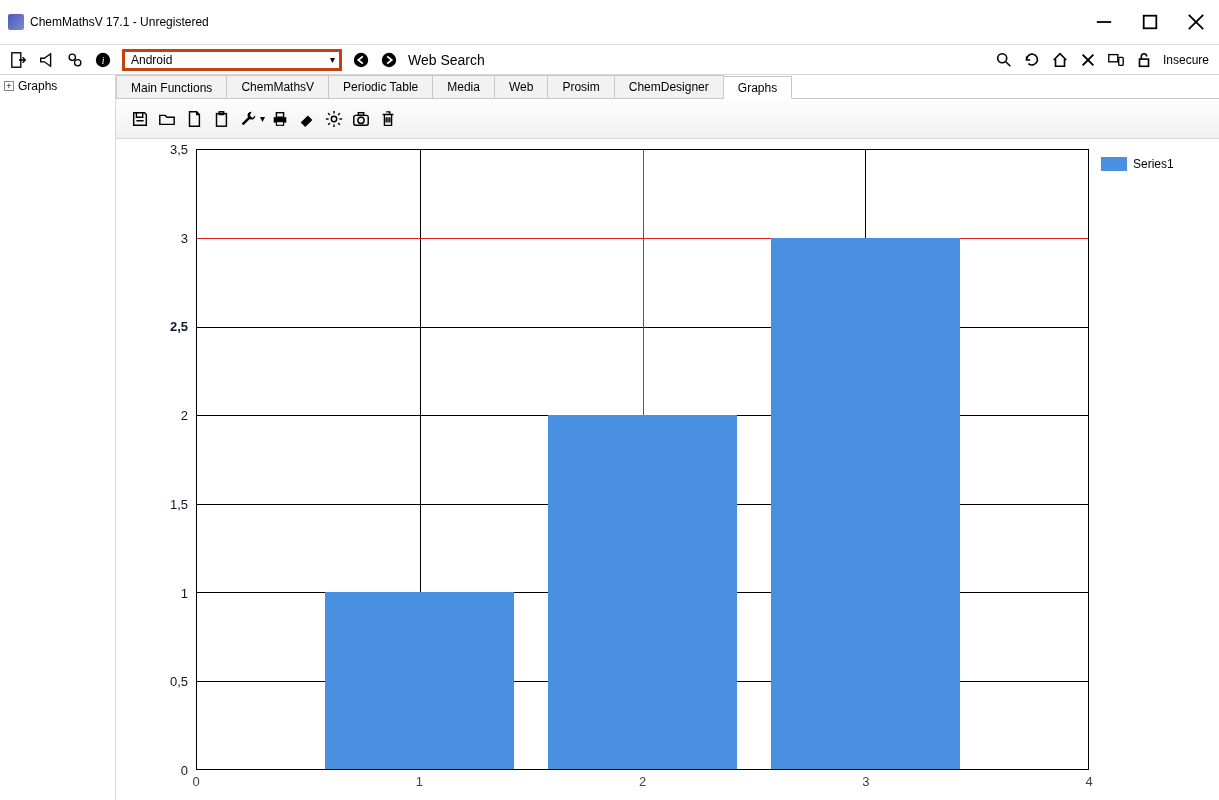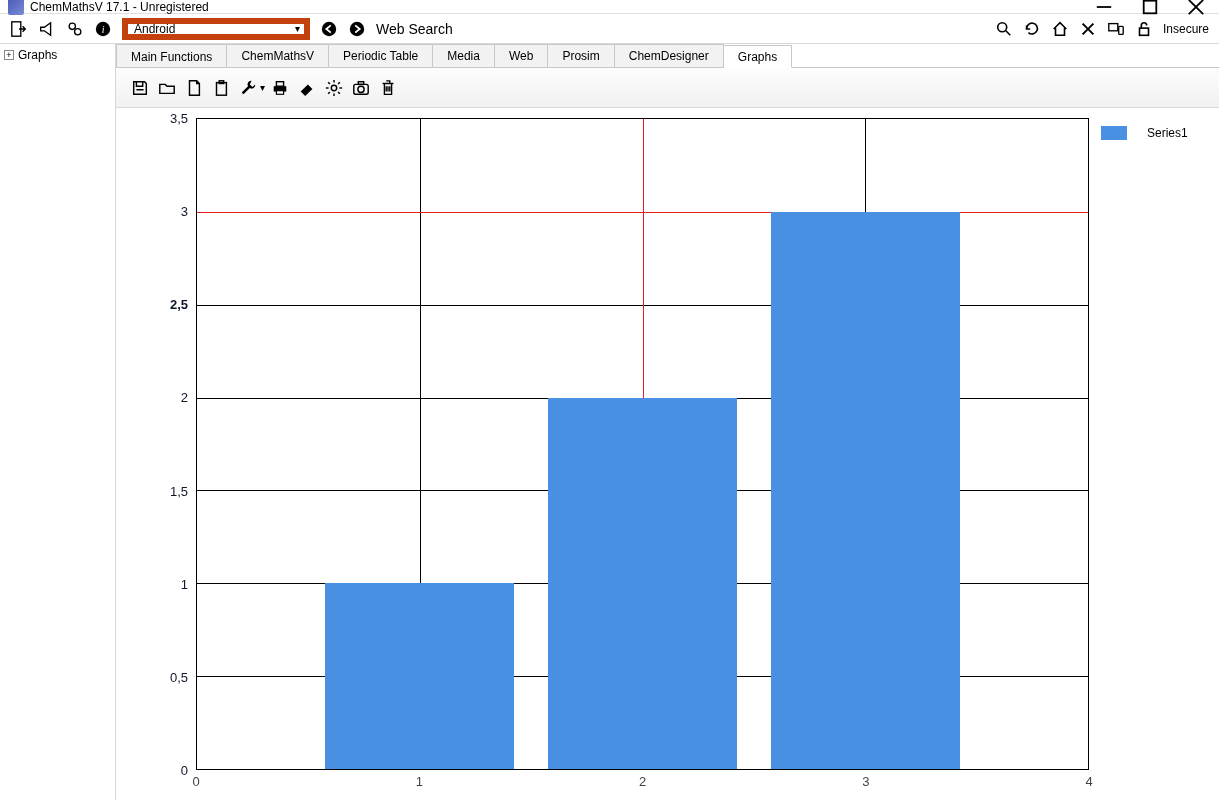--- a/index.html
+++ b/index.html
@@ -8,21 +8,21 @@
     height: 800px;
     font-family: "Segoe UI", Tahoma, sans-serif;
     font-size: 12px;
     background: #fff;
     overflow: hidden;
     display: flex;
     flex-direction: column;
   }
   
   .titlebar {
-    height: 14px;
+    height: 45px;
     display: flex;
     align-items: center;
     padding: 0 0 0 8px;
     background: #fff;
     border-bottom: 1px solid #e0e0e0;
   }
   .titlebar .app-icon {
     width: 16px; height: 16px;
     background: linear-gradient(135deg,#4a5ab8,#7b8ad6);
     margin-right: 6px;
@@ -41,23 +41,23 @@
     align-items: center;
     gap: 10px;
     padding: 0 10px;
     border-bottom: 1px solid #d8d8d8;
   }
   .tb-icon {
     width: 18px; height: 18px; display:flex; align-items:center; justify-content:center;
     color:#000; cursor:pointer;
   }
   .select-android {
-    width: 188px;
+    width: 220px;
     height: 22px;
-    border: 6px solid #c2410c;
+    border: 3px solid #c2410c;
     display:flex; align-items:center;
     padding: 0 6px;
     position: relative;
     background:#fff;
   }
   .select-android .caret { position:absolute; right:4px; font-size:10px; }
   .tb-search-label { font-size: 14px; }
   .tb-right { margin-left: auto; display:flex; gap:10px; align-items:center;}
   .insecure-label { font-size:12px; }
   
@@ -153,21 +153,21 @@
   .crossline-v { position:absolute; top:0; bottom:0; width:1px; background:#e02020; }
   .crossline-h { position:absolute; left:0; right:0; height:1px; background:#e02020; }
   .x-axis-labels { height: 30px; margin-left:60px; position:relative; }
   .x-label { position:absolute; top:4px; font-size:13px; color:#444; transform: translateX(-50%); }
   .plot-column { flex:1; display:flex; flex-direction:column; }
   .legend {
     width: 110px;
     padding: 8px 0 0 12px;
     font-size:12px;
   }
-  .legend-item { display:flex; align-items:center; gap:20px;}
+  .legend-item { display:flex; align-items:center; gap:6px;}
   .legend-swatch { width:26px; height:14px; background:#4a90e2; }
   
   svg { width:18px; height:18px; }
 </style>
 </head>
 <body>
 
 <div class="titlebar">
   <div class="app-icon"></div>
   <div class="title">ChemMathsV 17.1 - Unregistered</div>

